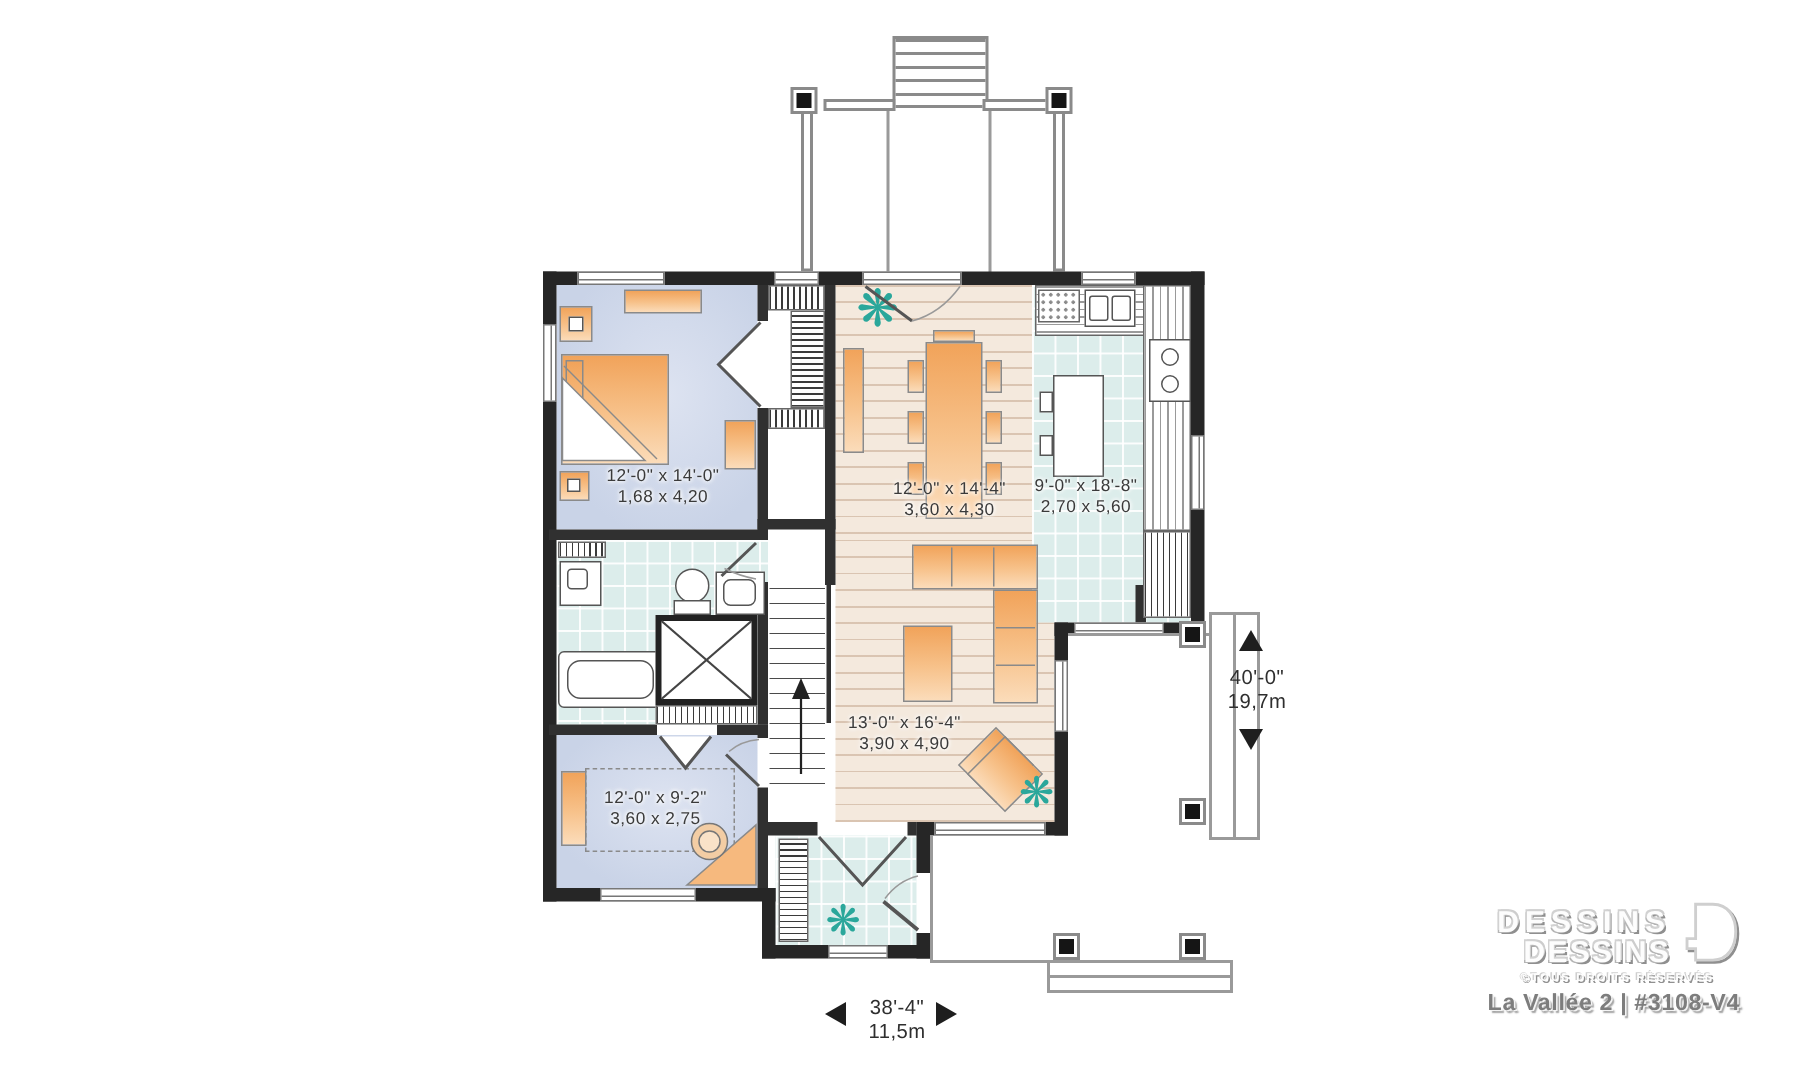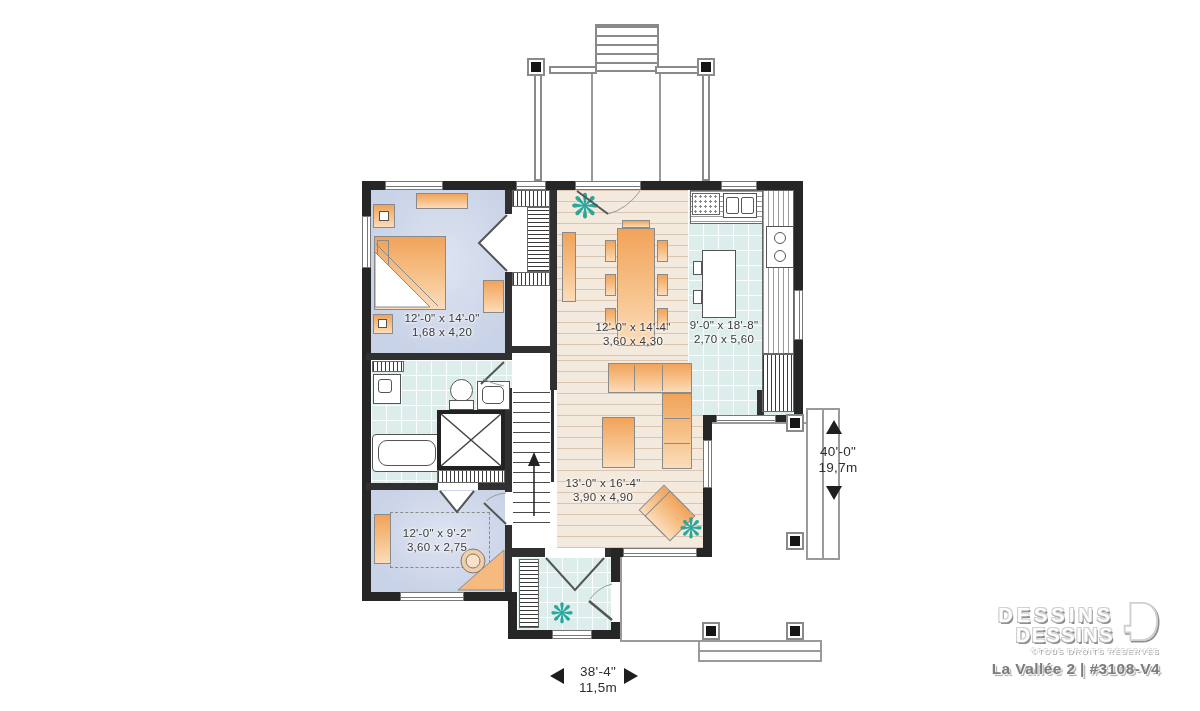--- a/index.html
+++ b/index.html
@@ -57,22 +57,22 @@
   .tri-right{position:absolute;width:0;height:0;border-top:8px solid transparent;
       border-bottom:8px solid transparent;border-left:14px solid #1e1e1e}
   .svgo{position:absolute;left:0;top:0;pointer-events:none}
   .brand{position:absolute;left:985px;top:597px;width:175px}
   .brand-row{display:flex;align-items:flex-end;justify-content:flex-end}
   .brand-text{text-align:right;margin-right:4px}
   .emboss{color:#fdfdfd;font-weight:bold;
       text-shadow:-1px -1px 0 #d2d2d2,1px -1px 0 #cdcdcd,-1px 1px 0 #b5b5b5,1.5px 1.5px 0 #8f8f8f}
   .brand-l1{font-size:20px;letter-spacing:4px;line-height:20px}
   .brand-l2{font-size:20px;letter-spacing:1.5px;line-height:20px}
-  .brand-rights{font-size:7.5px;letter-spacing:1.4px;text-align:right;margin:2px 0 4px 12px;
-      color:#fdfdfd;font-weight:normal;
+  .brand-rights{font-size:7.5px;letter-spacing:1.4px;text-align:center;margin:2px 0 4px 12px;
+      color:#fdfdfd;font-weight:bold;
       text-shadow:-1px -1px 0 #cfcfcf,1px 1px 0 #909090}
   .brand-plan{font-size:15.5px;font-weight:bold;text-align:right;color:#7d7d7d;letter-spacing:.4px;
       text-shadow:1px 1px 0 #f4f4f4,2px 2px 1px #a3a3a3}
 </style>
 </head>
 <body>
 
 <div class="stage">
 
   <div class="bstair" style="left:595px;top:24px;width:64px;height:48px"></div>

